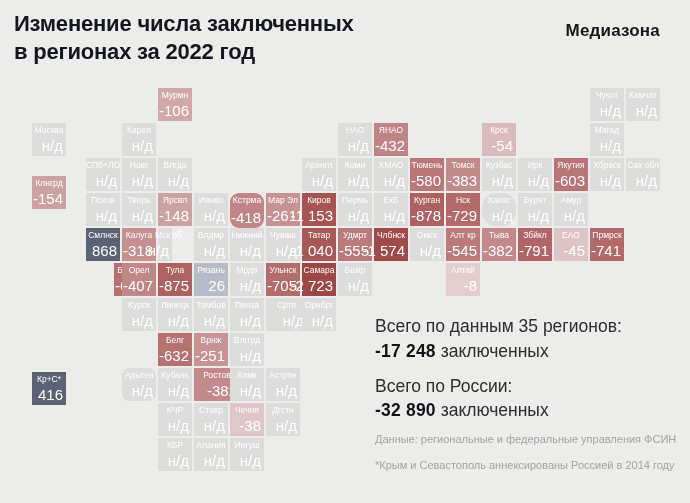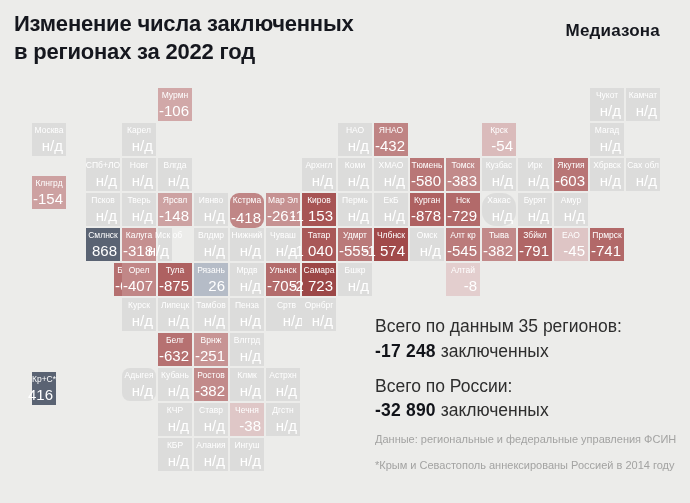--- a/index.html
+++ b/index.html
@@ -320,33 +320,33 @@
         <span class="val">-632</span>
       </div>
       <div class="tile" style="left: 194px; top: 333px; width: 34px; height: 33px; background: rgb(199, 148, 148);">
         <span class="lbl">Врнж</span>
         <span class="val">-251</span>
       </div>
       <div class="tile" style="left: 230px; top: 333px; width: 34px; height: 33px; background: rgb(220, 220, 219);">
         <span class="lbl">Влггрд</span>
         <span class="val">н/д</span>
       </div>
-      <div class="tile" style="left: 32px; top: 372px; width: 24px; height: 33px; background: rgb(90, 99, 115);">
+      <div class="tile" style="left: 32px; top: 372px; width: 34px; height: 33px; background: rgb(90, 99, 115);">
         <span class="lbl">Кр+С*</span>
         <span class="val">416</span>
       </div>
       <div class="tile" style="left: 122px; top: 368px; width: 34px; height: 33px; background: rgb(220, 220, 219); border-radius: 8px;">
         <span class="lbl">Адыгея</span>
         <span class="val">н/д</span>
       </div>
       <div class="tile" style="left: 158px; top: 368px; width: 34px; height: 33px; background: rgb(220, 220, 219);">
         <span class="lbl">Кубань</span>
         <span class="val">н/д</span>
       </div>
-      <div class="tile" style="left: 194px; top: 368px; width: 34px; height: 33px; background: rgb(194, 138, 138);">
+      <div class="tile" style="left: 194px; top: 368px; width: 34px; height: 33px; background: rgb(194, 138, 138); padding-left: 12px;">
         <span class="lbl">Ростов</span>
         <span class="val">-382</span>
       </div>
       <div class="tile" style="left: 230px; top: 368px; width: 34px; height: 33px; background: rgb(220, 220, 219);">
         <span class="lbl">Клмк</span>
         <span class="val">н/д</span>
       </div>
       <div class="tile" style="left: 266px; top: 368px; width: 34px; height: 33px; background: rgb(220, 220, 219);">
         <span class="lbl">Астрхн</span>
         <span class="val">н/д</span>

